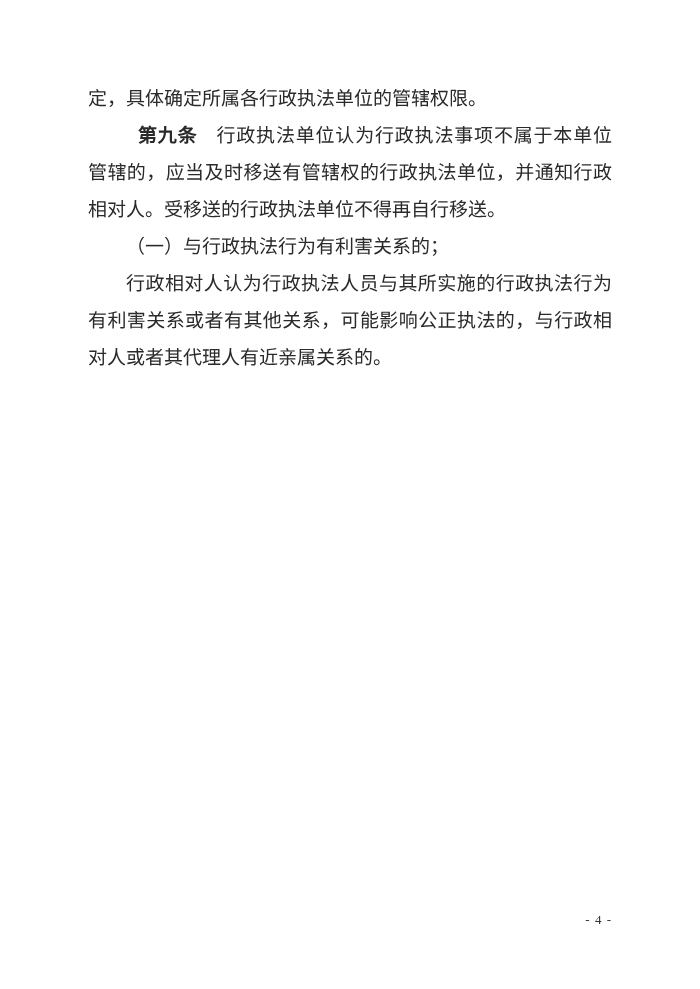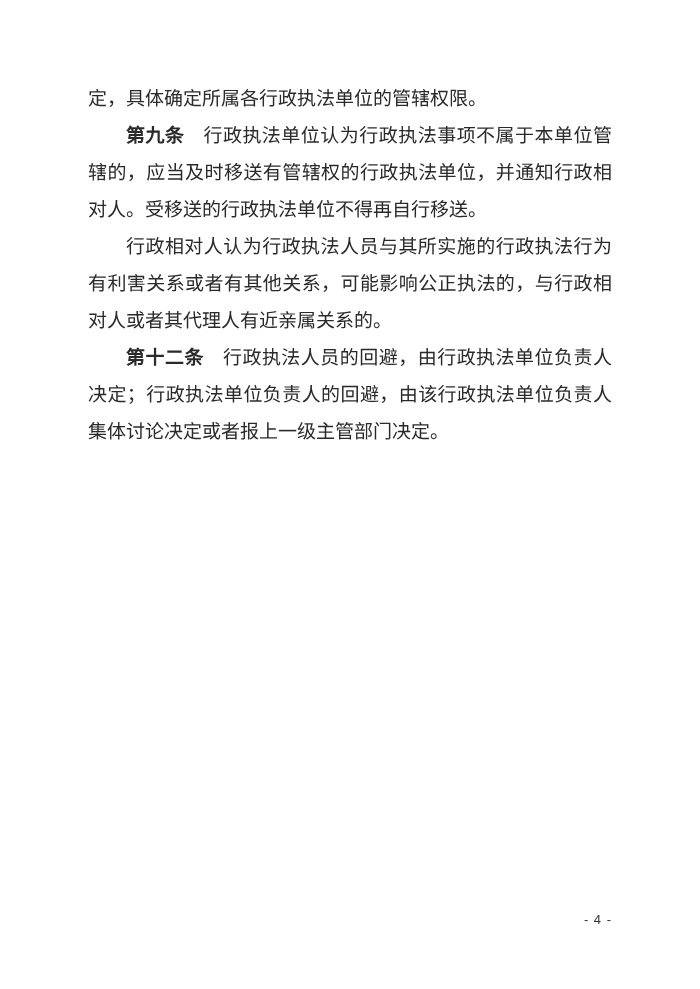--- a/index.html
+++ b/index.html
@@ -7,38 +7,39 @@
     padding: 0;
     background: #ffffff;
   }
   .page {
     position: relative;
     width: 700px;
     height: 989px;
     background: #ffffff;
     box-sizing: border-box;
     padding: 80px 88px 0 88px;
-    font-family: Liberation Sans, sans-serif;
+    font-family: Liberation Serif, serif;
     color: #2a2a2a;
     overflow: hidden;
   }
   .page p {
     margin: 0;
     font-size: 19px;
     line-height: 37px;
     text-align: justify;
     text-indent: 2em;
     word-break: break-all;
   }
   .page p.continuation {
     text-indent: 0;
   }
   .term {
     font-weight: bold;
     margin-right: 1em;
+    margin-left: 12px;
   }
   .page-number {
     position: absolute;
     top: 913px;
     right: 88px;
     font-size: 13px;
     line-height: 1;
     color: #333333;
     letter-spacing: 1px;
   }
@@ -48,24 +49,24 @@
 
 <div class="page">
 
   <p class="continuation">定，具体确定所属各行政执法单位的管辖权限。</p>
 
 
   <p><span class="term">第九条</span><span>行政执法单位认为行政执法事项不属于本单位管辖的，应当及时移送有管辖权的行政执法单位，并通知行政相对人。受移送的行政执法单位不得再自行移送。</span></p>
 
 
 
+  <p>（一）与行政执法行为有利害关系的；</p>
 
 
 
 
   <p>行政相对人认为行政执法人员与其所实施的行政执法行为有利害关系或者有其他关系，可能影响公正执法的，与行政相对人或者其代理人有近亲属关系的。</p>
 
-  <p><span class="term">第十二条</span><span>行政执法人员的回避，由行政执法单位负责人决定；行政执法单位负责人的回避，由该行政执法单位负责人集体讨论决定或者报上一级主管部门决定。</span></p>
 
 
   <div class="page-number">- 4 -</div>
 
 </div>
 
 </body></html>

